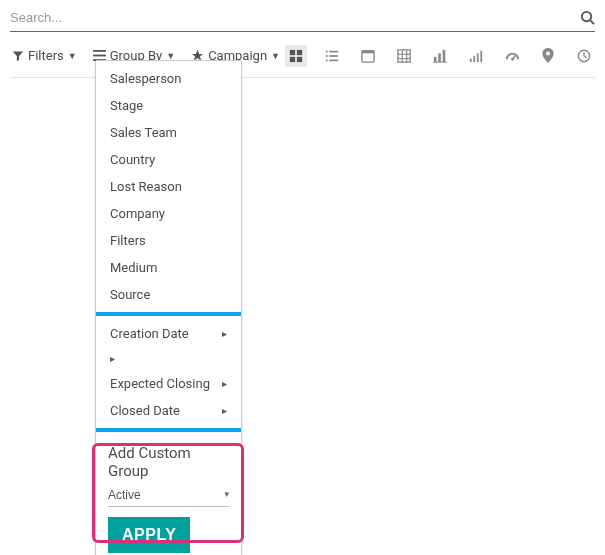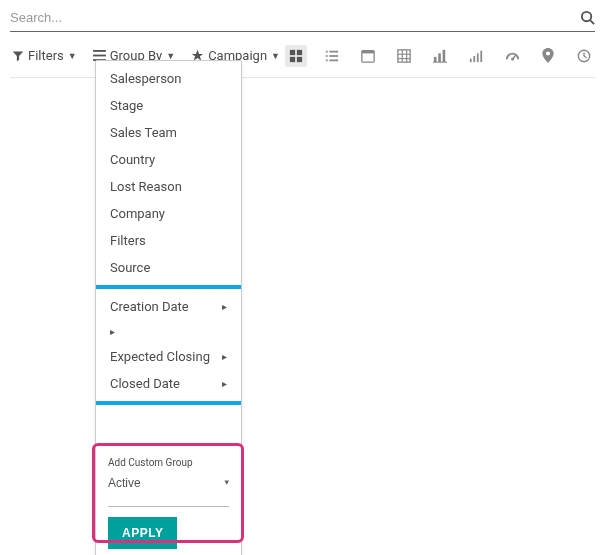--- a/index.html
+++ b/index.html
@@ -111,54 +111,53 @@
     justify-content: space-between;
   }
   .dd-caret-right {
     font-size: 10px;
     color: #555;
   }
   .dd-custom {
     padding: 8px 12px 12px 12px;
   }
   .dd-custom-title {
-    font-size: 10px;
+    font-size: 15px;
     color: #4c4c4c;
     margin-bottom: 6px;
-    margin-top: 40px;
   }
   .dd-select {
     width: 100%;
     border: none;
     border-bottom: 1px solid #bbb;
     font-size: 12px;
     color: #555;
     background: transparent;
-    padding: 2px 0 16px 0;
+    padding: 2px 0 4px 0;
     outline: none;
     appearance: none;
   }
   .dd-select-wrap {
     position: relative;
     margin-bottom: 10px;
   }
   .dd-select-wrap .sel-caret {
     position: absolute;
     right: 0;
     top: 3px;
     font-size: 9px;
     color: #666;
     pointer-events: none;
   }
   .apply-btn {
     background: #00A09D;
     color: #fff;
     border: none;
     padding: 9px 14px;
-    font-size: 12px;
+    font-size: 16px;
     font-weight: 700;
     letter-spacing: 0.5px;
     cursor: pointer;
   }
   .highlight-box {
     position: absolute;
     border: 3px solid #d9307a;
     border-radius: 6px;
     pointer-events: none;
     z-index: 20;
@@ -308,20 +307,23 @@
       <div class="dd-item">
         <span>Lost Reason</span>
       </div>
       <div class="dd-item">
         <span>Company</span>
       </div>
       <div class="dd-item">
         <span>Filters</span>
       </div>
       <div class="dd-item">
+        <span>Medium</span>
+      </div>
+      <div class="dd-item">
         <span>Source</span>
       </div>
     </div>
   <div class="dd-section" id="dd-dates">
       <div class="dd-item">
         <span>Creation Date</span>
         <span class="dd-caret-right">▸</span>
       </div>
       <div class="dd-item">
         <span class="dd-caret-right">▸</span>

